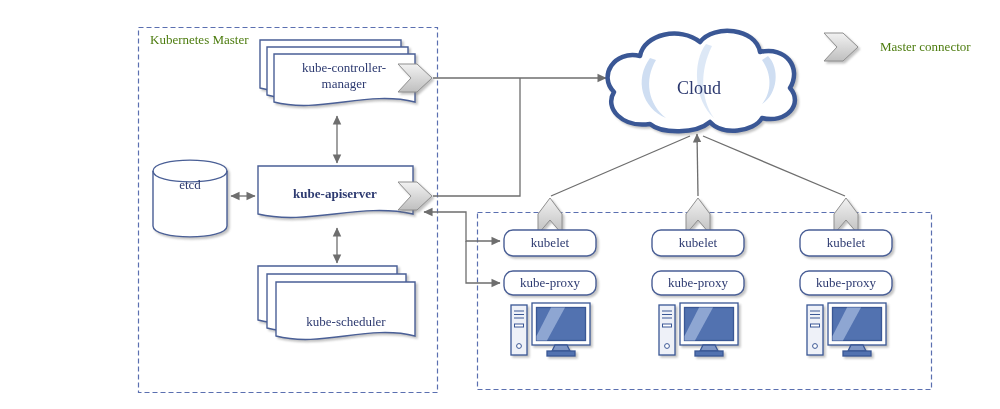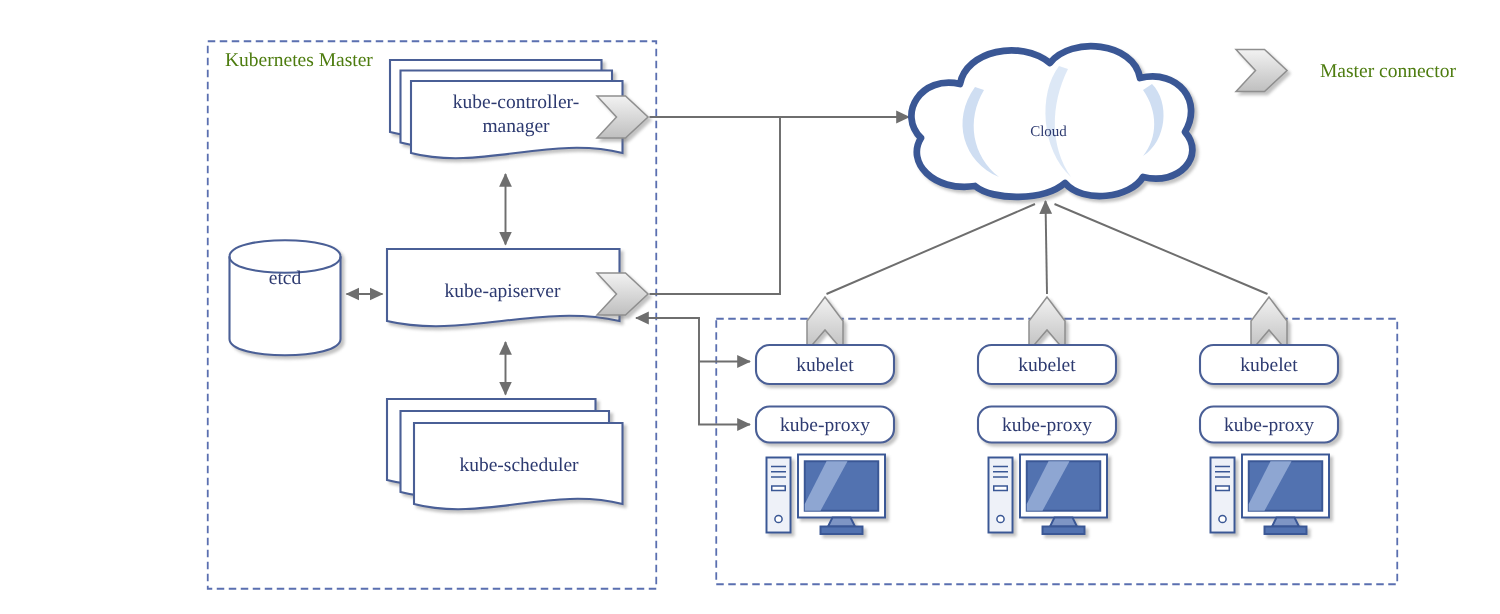--- a/index.html
+++ b/index.html
@@ -4,21 +4,21 @@
 <style>
   html,body{margin:0;padding:0;background:#ffffff;}
   .canvas{position:relative;width:1000px;height:409px;background:#ffffff;overflow:hidden;
           font-family:"Liberation Serif", serif;}
   .canvas svg{position:absolute;left:0;top:0;}
   .lbl{position:absolute;font-size:13px;color:#2d3a70;white-space:nowrap;}
   .center{transform:translate(-50%,-50%);text-align:center;}
   .vcenter{transform:translateY(-50%);}
   .gray{color:#4d7c0f;}
   .wrap{white-space:normal;line-height:1.25;}
-  .cloudlbl{font-size:10px;}
+  .cloudlbl{font-size:18px;}
   
   .node{fill:#ffffff;stroke:#4a5f96;stroke-width:1.4;}
   .dashedbox{fill:none;stroke:#5a6fb0;stroke-width:1.2;stroke-dasharray:5 3;}
   .conn{fill:url(#gGray);stroke:#8f8f8f;stroke-width:1;}
   .arrow{stroke:#6e6e6e;stroke-width:1.3;fill:none;}
   .cloud{fill:#ffffff;stroke:#3a5795;stroke-width:4.5;stroke-linejoin:round;}
   .swoosh{fill:#cfdef2;stroke:none;}
   .sh{filter:drop-shadow(2px 2.5px 1px rgba(120,120,120,0.45));}
 </style>
 </head>
@@ -114,22 +114,22 @@
 
     <use href="#connUp" x="834" y="198" class="sh"></use>
     <rect class="node sh" x="800" y="230" width="92" height="26" rx="9"></rect>
     <rect class="node sh" x="800" y="271" width="92" height="24" rx="9"></rect>
     <use href="#computer" x="807" y="303" class="sh"></use>
   </svg>
 
   <div class="lbl gray vcenter" style="left:150px;top:40px;">Kubernetes Master</div>
   <div class="lbl center wrap" style="left:344px;top:76px;width:112px;">kube-controller-manager</div>
   <div class="lbl center" style="left:190px;top:185px;">etcd</div>
-  <div class="lbl center" style="left:335px;top:194px;">kube-apiserver</div>
-  <div class="lbl center" style="left:346px;top:310px;">kube-scheduler</div>
+  <div class="lbl center" style="left:335px;top:194px;font-weight:bold;">kube-apiserver</div>
+  <div class="lbl center" style="left:346px;top:322px;">kube-scheduler</div>
   <div class="lbl center cloudlbl" style="left:699px;top:88px;">Cloud</div>
   <div class="lbl gray vcenter" style="left:880px;top:47px;">Master connector</div>
 
   <div class="lbl center" style="left:550px;top:243px;">kubelet</div>
   <div class="lbl center" style="left:698px;top:243px;">kubelet</div>
   <div class="lbl center" style="left:846px;top:243px;">kubelet</div>
 
   <div class="lbl center" style="left:550px;top:283px;">kube-proxy</div>
   <div class="lbl center" style="left:698px;top:283px;">kube-proxy</div>
   <div class="lbl center" style="left:846px;top:283px;">kube-proxy</div>

